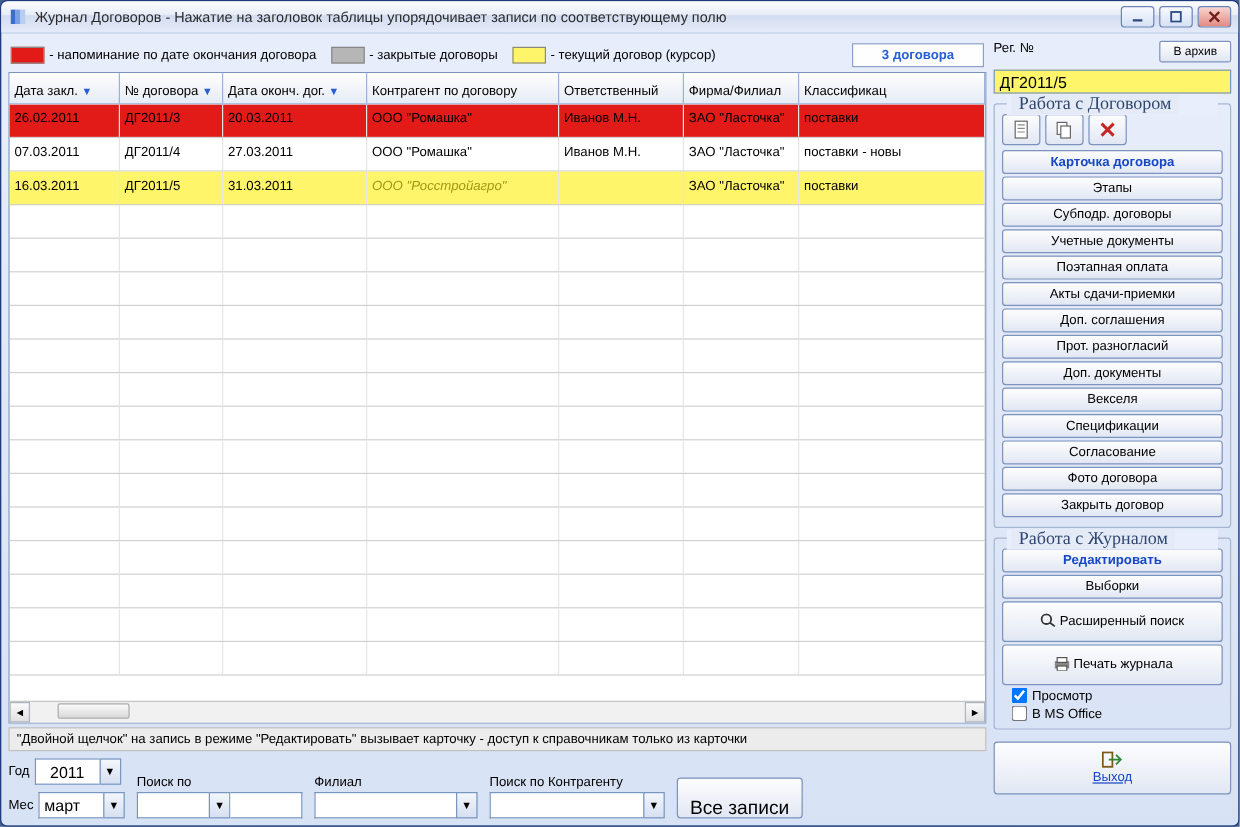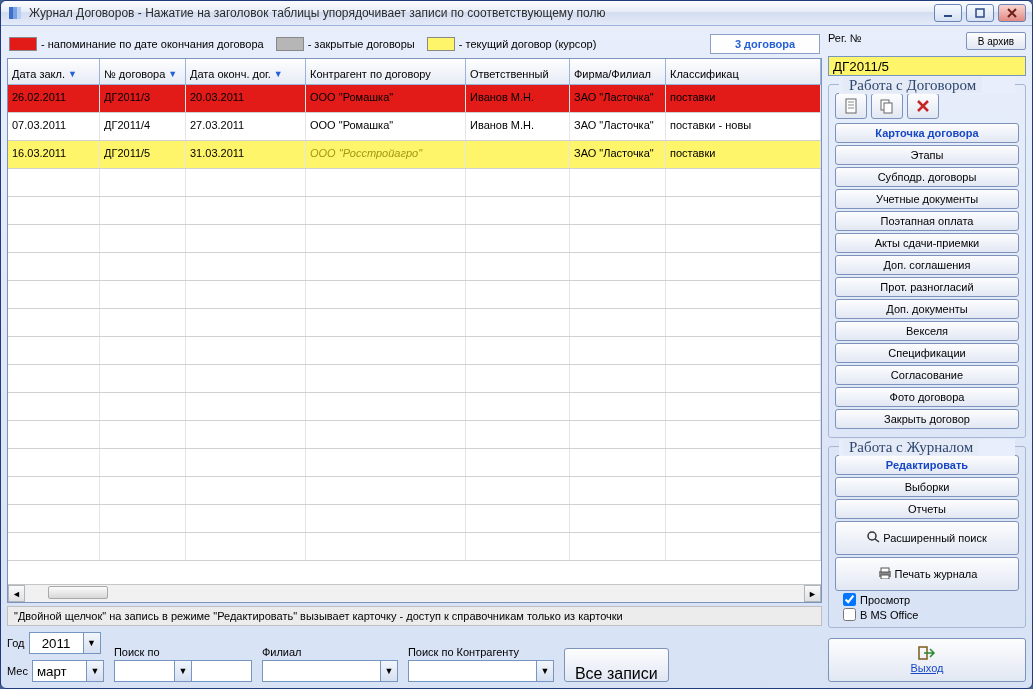--- a/index.html
+++ b/index.html
@@ -478,21 +478,20 @@
             <div class="stackbtn">Фото договора</div>
             <div class="stackbtn">Закрыть договор</div>
           </div>
       </div>
 
       <div class="groupbox">
         <div class="groupbox-title"><span>Работа с Журналом</span></div>
         <div id="journal-buttons">
             <div class="stackbtn primary">Редактировать</div>
             <div class="stackbtn">Выборки</div>
-            <div class="stackbtn">Отчеты</div>
           </div>
         <div class="stackbtn" style="height:34px;">
           <div class="searchbtn-inner">
             <svg width="14" height="12" class="print-btn-icon">
                 <circle cx="5" cy="5" r="4" fill="none" stroke="#333" stroke-width="1.5"></circle>
                 <line x1="8" y1="8" x2="12" y2="11" stroke="#333" stroke-width="1.5"></line>
               </svg>
             <span>Расширенный поиск</span>
           </div>
         </div>

